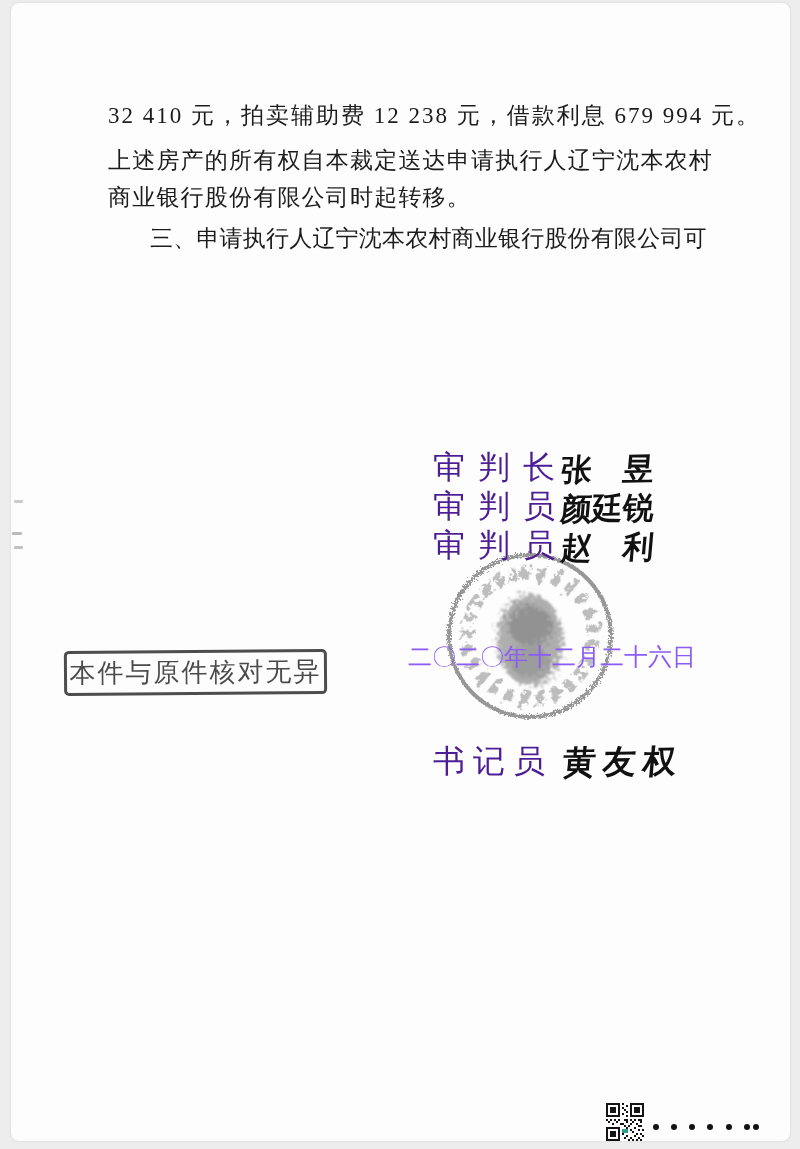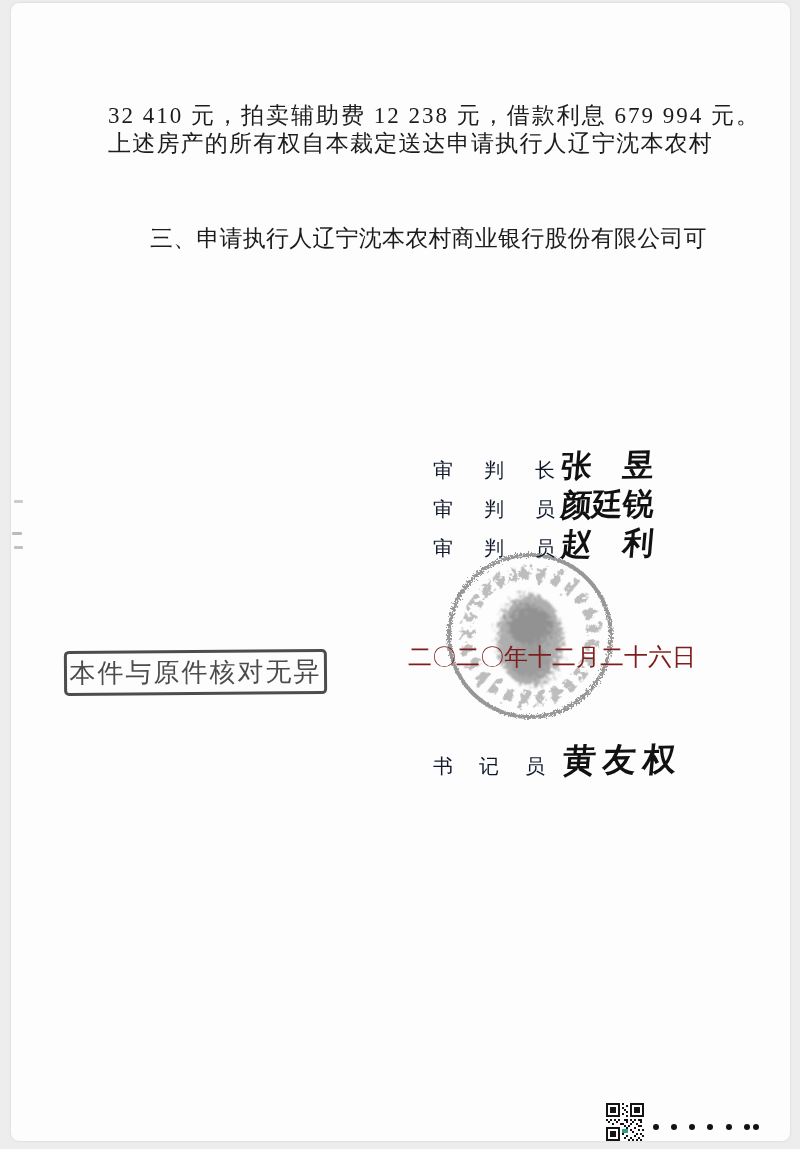--- a/index.html
+++ b/index.html
@@ -15,32 +15,32 @@
     box-shadow:0 0 2px rgba(0,0,0,0.05);
   }
   .body-line{
     position:absolute;left:108px;color:#1c1c1c;font-size:23px;
     letter-spacing:1.2px;white-space:nowrap;z-index:3;
   }
   .body-line.wide{letter-spacing:2px;}
   .body-line.indent{left:150px;letter-spacing:0.2px;}
   .sig-row{position:absolute;left:433px;display:flex;align-items:flex-end;z-index:3;}
   .sig-role{
-    display:inline-block;width:122px;color:#0f172a;font-size:20px;
+    display:inline-block;width:122px;color:#4c1d95;font-size:32px;
     text-align:justify;text-align-last:justify;line-height:1.1;
   }
   .sig-name{
     display:inline-block;margin-left:6px;color:#111;font-size:31px;
     font-weight:700;line-height:1;transform:skewX(-6deg) rotate(-1deg);
     white-space:nowrap;
   }
   .clerk-row .sig-role{width:112px;}
   .clerk-row .sig-name{margin-left:18px;font-size:33px;letter-spacing:7px;}
   .date-line{
-    position:absolute;left:408px;top:641px;color:#7f1d1d;font-size:24px;
+    position:absolute;left:408px;top:641px;color:#8b5cf6;font-size:24px;
     letter-spacing:0px;white-space:nowrap;z-index:4;
   }
   .verify-stamp{
     position:absolute;left:64px;top:650px;width:263px;height:45px;
     border:3px solid #3f3f3f;border-radius:5px;box-sizing:border-box;
     display:flex;align-items:center;justify-content:center;
     color:#3c3c3c;font-size:26px;letter-spacing:2px;white-space:nowrap;
     transform:rotate(-0.4deg);z-index:3;opacity:0.92;
   }
   .seal{position:absolute;left:444px;top:550px;z-index:2;opacity:0.9;}
@@ -53,21 +53,22 @@
     position:absolute;height:3px;background:#8f8f8f;border-radius:1px;z-index:3;
   }
 </style>
 </head>
 <body>
 
 <div class="root">
   <div class="paper"></div>
 
   <div class="body-line wide" style="top:100px">32 410 元，拍卖辅助费 12 238 元，借款利息 679 994 元。</div>
-  <div class="body-line" style="top:128px">上述房产的所有权自本裁定送达申请执行人辽宁沈本农村</div>
+  <div class="body-line" style="top:145px">上述房产的所有权自本裁定送达申请执行人辽宁沈本农村</div>
+  <div class="body-line" style="top:182px">商业银行股份有限公司时起转移。</div>
   <div class="body-line indent" style="top:223px">三、申请执行人辽宁沈本农村商业银行股份有限公司可</div>
 
   <div class="sig-row" style="top:450px">
     <span class="sig-role">审判长</span>
     <span class="sig-name">张　昱</span>
   </div>
   <div class="sig-row" style="top:489px">
     <span class="sig-role">审判员</span>
     <span class="sig-name">颜廷锐</span>
   </div>

